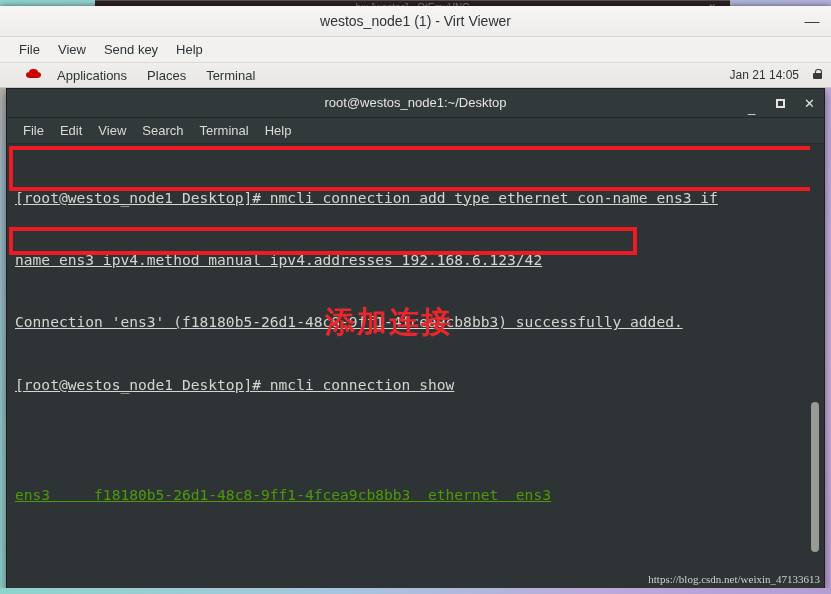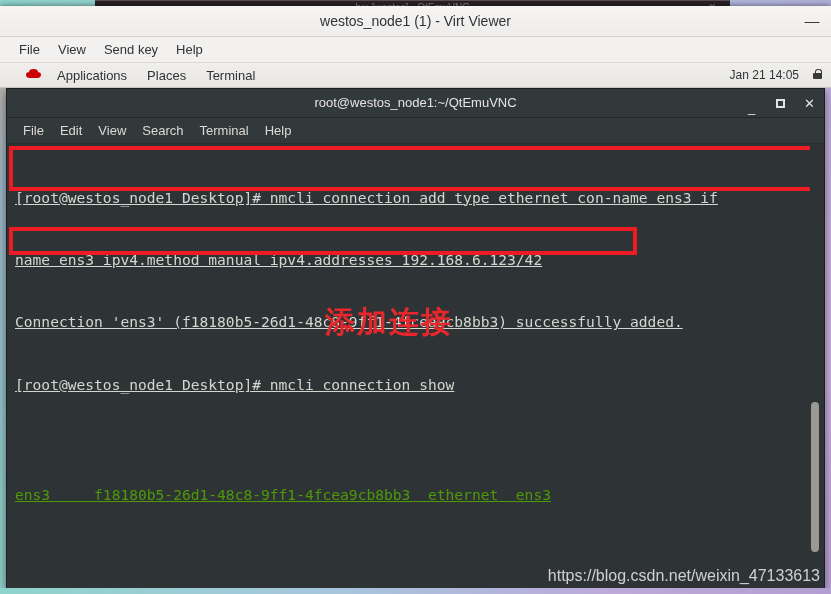--- a/index.html
+++ b/index.html
@@ -314,23 +314,23 @@
     background: #9a9a94;
     border-radius: 4px;
     cursor: pointer;
   }
 
   
   .watermark {
     position: absolute;
     right: 4px;
     bottom: 4px;
-    font-size: 16px;
+    font-size: 11px;
     color: #d9d9d9;
-    font-family: Liberation Sans, sans-serif;
+    font-family: Liberation Serif, serif;
     white-space: nowrap;
     opacity: 0.95;
   }
 
   
   .guest-left-strip {
     position: absolute;
     left: 0; top: 0;
     width: 6px; height: 509px;
     background: linear-gradient(180deg, #b6b1ad 0%, #9fb7c8 18%, #8fd2cb 100%);
@@ -379,21 +379,21 @@
         <div class="lock-icon"></div>
       </div>
     </div>
 
     <div class="guest-desktop">
       <div class="guest-left-strip"></div>
 
       <div class="term-window">
 
         <div class="term-titlebar">
-          <div class="term-title">root@westos_node1:~/QtEmuVNC</div>
+          <div class="term-title">root@westos_node1:~/Desktop</div>
           <div class="term-wbtns">
             <div class="term-wbtn wb-min">_</div>
             <div class="term-wbtn"><span class="wb-max"></span></div>
             <div class="term-wbtn">✕</div>
           </div>
         </div>
 
         <div class="term-menubar">
           <div class="tmi">File</div>
           <div class="tmi">Edit</div>

